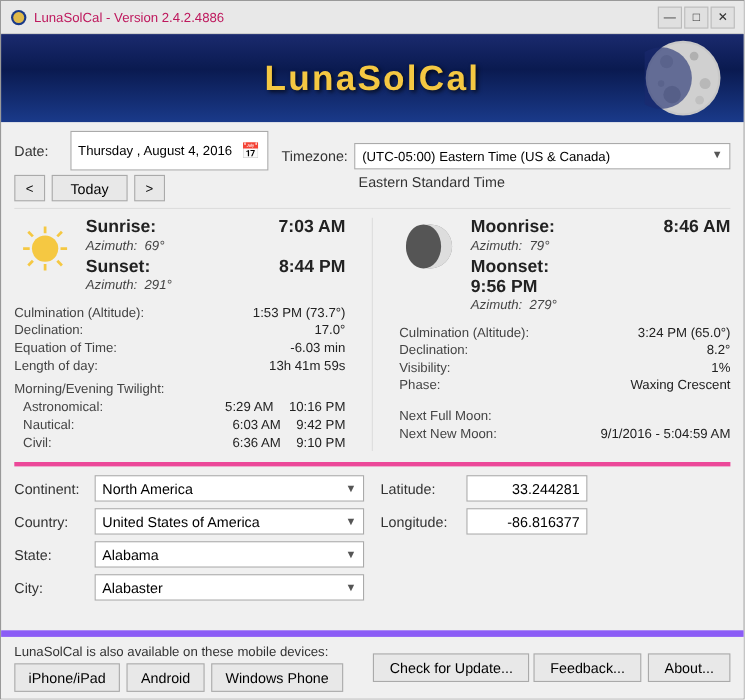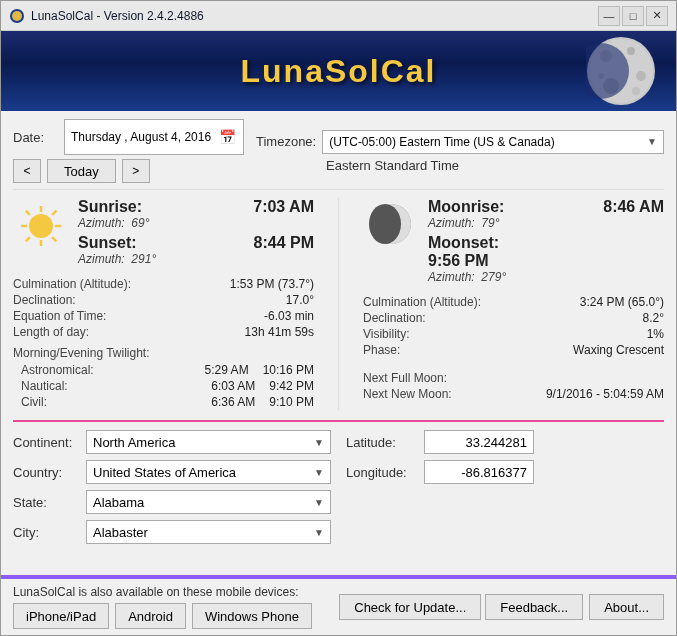--- a/index.html
+++ b/index.html
@@ -34,21 +34,21 @@
       display: flex;
       align-items: center;
       gap: 6px;
     }
     .title-bar-icon {
       width: 16px;
       height: 16px;
     }
     .title-bar-text {
       font-size: 12px;
-      color: #0f172a;
+      color: #be185d;
     }
     .title-bar-controls {
       display: flex;
       gap: 2px;
     }
     .title-btn {
       width: 22px;
       height: 20px;
       border: 1px solid #bbb;
       background: #e0e0e0;
@@ -271,21 +271,21 @@
       display: flex;
       justify-content: space-between;
       padding: 1px 0;
     }
 
     
     .location-section {
       display: flex;
       gap: 15px;
       margin-top: 10px;
-      border-top: 2px solid #ec4899;
+      border-top: 4px solid #ec4899;
       padding-top: 8px;
     }
     .location-left {
       flex: 1;
     }
     .location-right {
       flex: 1;
     }
     .loc-row {
       display: flex;
@@ -326,21 +326,21 @@
       background: white;
       padding: 2px 6px;
       height: 24px;
       width: 110px;
       font-size: 13px;
       text-align: right;
     }
 
     
     .footer {
-      border-top: 4px solid #8b5cf6;
+      border-top: 6px solid #8b5cf6;
       padding: 6px 12px;
       display: flex;
       align-items: center;
       justify-content: space-between;
       flex-shrink: 0;
       background: #f0f0f0;
     }
     .footer-left {
       flex: 1;
     }

